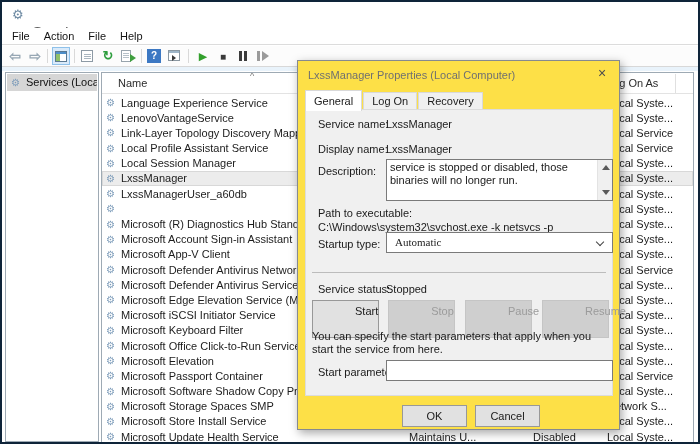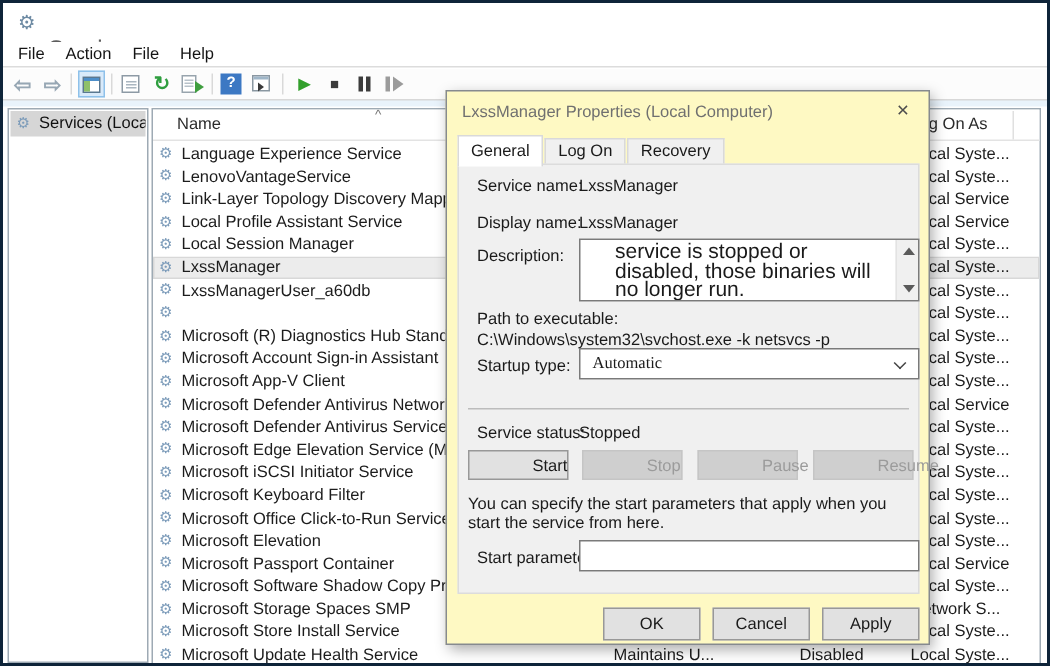--- a/index.html
+++ b/index.html
@@ -54,40 +54,40 @@
   .lrow{position:relative;height:15.2px;}
   .lrow.sel{background:#ececec;box-shadow:inset 0 0 0 1px #d8d8d8;}
   .lrow .gear{position:absolute;left:4px;top:1px;font-size:10px;color:#7d9cba;line-height:13px;}
   .cell{position:absolute;top:1.5px;line-height:13px;white-space:nowrap;}
   .c-name{left:19px;}
   .c-desc{left:307px;width:115px;overflow:hidden;}
   .c-status{left:362px;width:62px;overflow:hidden;}
   .c-startup{left:431px;width:72px;overflow:hidden;}
   .c-logon{left:505px;width:67px;overflow:hidden;}
   
-  .dialog{position:absolute;left:295px;top:58px;width:323px;height:370px;background:#fef9c3;border:1px solid #868a8f;
+  .dialog{position:absolute;left:295px;top:58px;width:323px;height:370px;background:#fde047;border:1px solid #868a8f;
           box-shadow:2px 3px 9px rgba(0,0,0,.35);z-index:10;}
   .dlg-title{position:absolute;left:10px;top:8px;color:#707070;white-space:nowrap;}
   .dlg-close{position:absolute;right:0;top:0;width:34px;height:24px;text-align:center;line-height:24px;font-size:14px;color:#4d4d4d;}
   .tabs{position:absolute;left:7px;top:29px;height:20px;display:flex;align-items:flex-end;}
   .tab{font-size:11px;padding:2px 8px 3px;border:1px solid #d9d9d9;border-bottom:none;background:#f0f0f0;margin-right:1px;color:#1a1a1a;position:relative;top:0;}
   .tab.active{background:#fff;padding-top:4px;padding-bottom:4px;z-index:2;margin-bottom:-1px;}
   .tabpage{position:absolute;left:7px;top:48px;width:308px;height:287px;border:1px solid #dcdcdc;background:#f0f0f0;}
   .lbl{position:absolute;color:#1a1a1a;white-space:nowrap;}
   .descbox{position:absolute;left:88px;top:98px;width:227px;height:42px;background:#fff;border:1px solid #7a7a7a;}
-  .desctext{position:absolute;left:0;top:0;right:16px;bottom:0;padding:1px 3px;font-size:14px;line-height:12.5px;overflow:hidden;color:#1a1a1a;margin-left:20px;}
+  .desctext{position:absolute;left:0;top:0;right:16px;bottom:0;padding:1px 3px;font-size:11px;line-height:12.5px;overflow:hidden;color:#1a1a1a;}
   .scrollcol{position:absolute;right:0;top:0;bottom:0;width:15px;background:#f0f0f0;border-left:1px solid #e3e3e3;}
   .sarr{position:absolute;left:4px;width:0;height:0;border-left:4px solid transparent;border-right:4px solid transparent;}
   .sarr.up{top:5px;border-bottom:5px solid #5a5a5a;}
   .sarr.dn{bottom:5px;border-top:5px solid #5a5a5a;}
   .combo{position:absolute;left:88px;top:171px;width:227px;height:21px;background:#fff;border:1px solid #7a7a7a;}
   .combo .val{position:absolute;left:8px;top:3px;font-family:Liberation Serif, serif;}
   .chev{position:absolute;right:9px;top:6px;width:6px;height:6px;border-right:1.4px solid #444;border-bottom:1.4px solid #444;transform:rotate(45deg);}
   .sepline{position:absolute;left:14px;top:211px;width:294px;height:1px;background:#bcbcbc;}
-  .btn{position:absolute;height:20px;width:67px;text-align:center;line-height:20px;background:#e1e1e1;border:1px solid #989898;color:#1a1a1a;padding-left:42px;}
+  .btn{position:absolute;height:38px;width:67px;text-align:center;line-height:20px;background:#e1e1e1;border:1px solid #989898;color:#1a1a1a;padding-left:42px;}
   .btn.disabled{background:#cfcfcf;border-color:#c5c5c5;color:#9b9b9b;}
   .fbtn{position:absolute;top:344px;height:22px;width:65px;text-align:center;line-height:20px;background:#e1e1e1;border:1px solid #989898;color:#1a1a1a;}
   .note{position:absolute;left:14px;top:269px;width:300px;line-height:13px;color:#1a1a1a;}
   .spinput{position:absolute;left:88px;top:299px;width:227px;height:21px;background:#fff;border:1px solid #7a7a7a;font-family:"Liberation Sans",sans-serif;font-size:11px;padding:0 4px;}
 </style>
 </head>
 <body>
 
 <div class="window">
 
@@ -389,16 +389,15 @@
     <div class="btn disabled" style="left:90px;top:239px">Stop</div>
     <div class="btn disabled" style="left:244px;top:239px">Resume</div>
 
     <div class="note">You can specify the start parameters that apply when you start the service from here.</div>
 
     <span class="lbl" style="left:20px;top:305px">Start parameters:</span>
     <input class="spinput" type="text" value="" style="">
 
     <div class="fbtn" style="left:177px">Cancel</div>
     <div class="fbtn" style="left:104px">OK</div>
-    <div class="fbtn" style="left:250px">Apply</div>
   </div>
 
 </div>
 
 </body></html>

